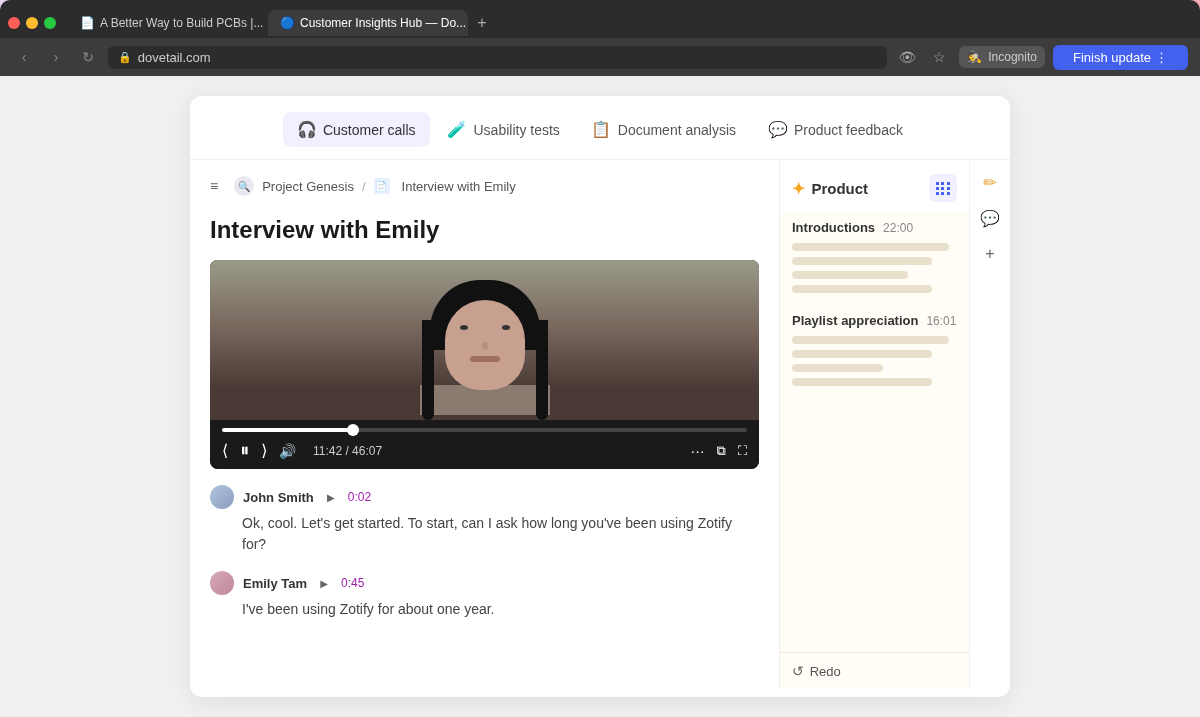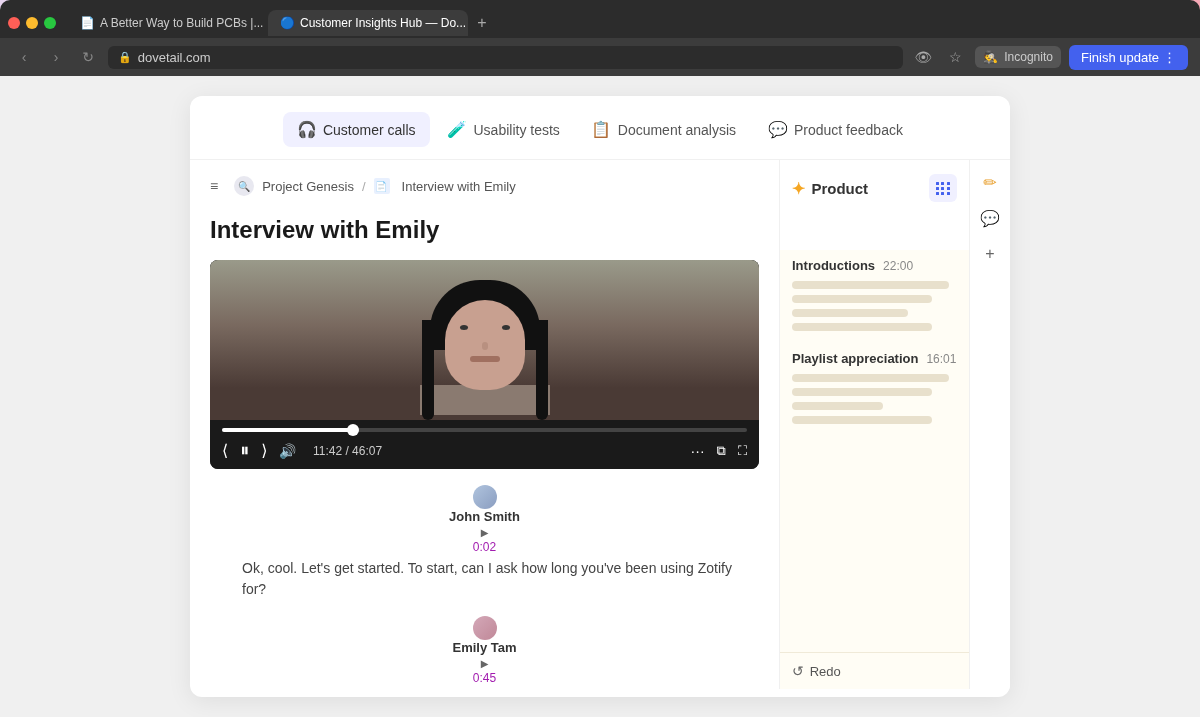--- a/index.html
+++ b/index.html
@@ -125,21 +125,21 @@
       border-radius: 6px;
       background: #555;
       color: #ccc;
       font-size: 12px;
       cursor: pointer;
     }
     .finish-update-btn {
       background: #4361ee;
       color: white;
       border: none;
-      padding: 5px 12px;
+      padding: 5px 20px;
       border-radius: 6px;
       font-size: 13px;
       font-weight: 500;
       cursor: pointer;
       display: flex;
       align-items: center;
       gap: 4px;
     }
 
     
@@ -315,23 +315,22 @@
     }
     .ctrl-spacer { flex: 1; }
 
     
     .transcript-item {
       margin-bottom: 16px;
     }
     .transcript-speaker {
       display: flex;
       align-items: center;
-      gap: 0;
+      gap: 9px;
       margin-bottom: 4px;
-      flex-direction: column;
     }
     .speaker-avatar {
       width: 24px;
       height: 24px;
       border-radius: 50%;
       background: #ddd;
       overflow: hidden;
       flex-shrink: 0;
     }
     .avatar-img {
@@ -411,21 +410,20 @@
       height: 3px;
       background: #4361ee;
       border-radius: 0.5px;
     }
 
     .summary-content {
       flex: 1;
       overflow-y: auto;
       padding: 8px 12px;
       background: #fffdf5;
-      margin-top: 38px;
     }
     .summary-section {
       margin-bottom: 20px;
     }
     .section-header {
       display: flex;
       align-items: center;
       gap: 8px;
       margin-bottom: 8px;
     }
@@ -650,20 +648,21 @@
           </div>
           <div class="transcript-item">
             <div class="transcript-speaker">
               <div class="speaker-avatar">
                 <div class="avatar-img" style="background:linear-gradient(135deg,#d4a8b8,#c08898);"></div>
               </div>
               <span class="speaker-name">Emily Tam</span>
               <span class="play-btn-small">▶</span>
               <span class="timestamp">0:45</span>
             </div>
+            <div class="transcript-text">I've been using Zotify for about one year.</div>
           </div>
         </div>
       </div>
 
       <div class="right-panel">
         <div class="right-panel-inner">
           <div class="summary-main">
 
             <div class="summary-header">
               <div class="summary-title">

